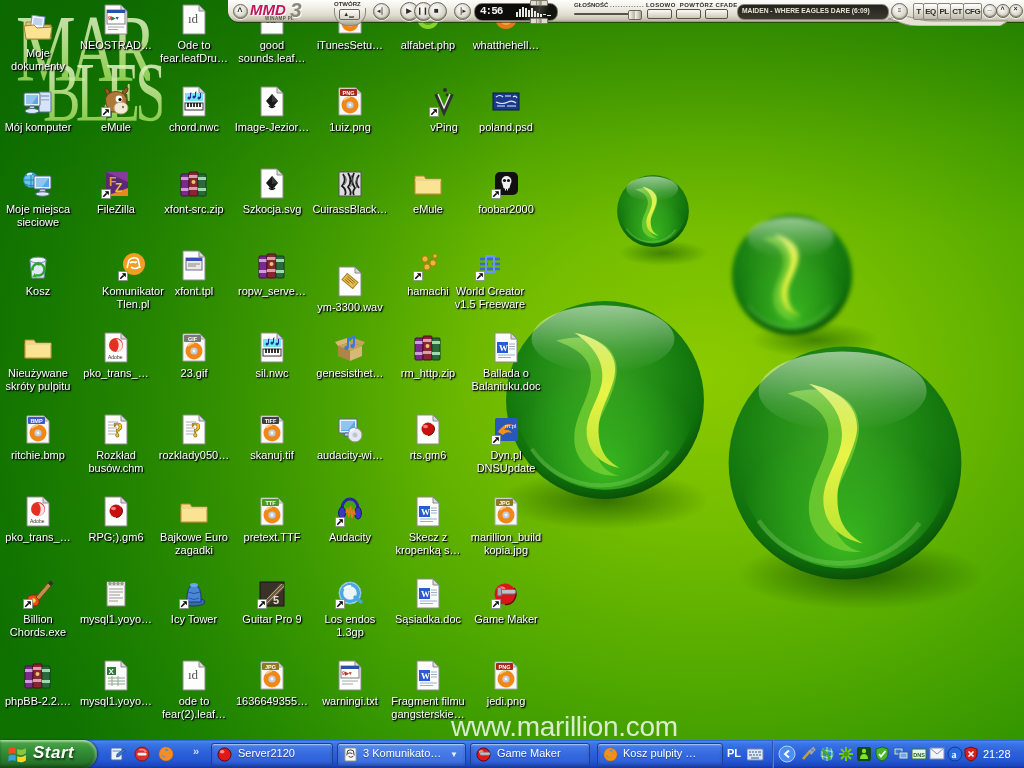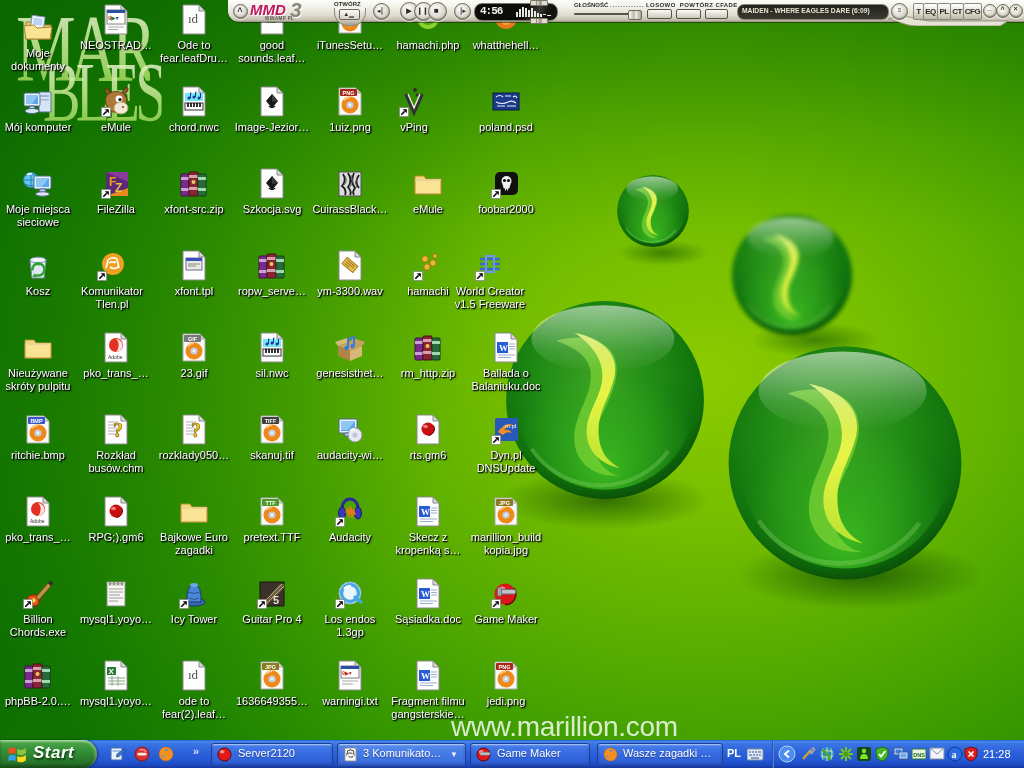--- a/index.html
+++ b/index.html
@@ -200,21 +200,21 @@
             <rect x="11" y="7" width="9" height="3" fill="#d8a0ac"></rect>
             <rect x="11" y="19" width="9" height="3" fill="#d8a0ac"></rect>
             <circle cx="15.5" cy="14" r="2" fill="#e8c860"></circle>
           </g>
           <g>
             <rect x="20" y="6" width="8" height="22" rx="1" fill="#2a6a3a" stroke="#123d1c"></rect>
             <rect x="20" y="9" width="8" height="3" fill="#a0d8b0"></rect>
             <rect x="20" y="20" width="8" height="3" fill="#a0d8b0"></rect>
           </g>
         </svg>
-        <div class="lbl">phpBB-2.0.…</div>
+        <div class="lbl">phpBB-2.2.…</div>
       </div>
 <div class="cell" style="left:77px;top:4px">
         <svg width="32" height="32" viewBox="0 0 32 32">
           <path d="M5,1 L21,1 L27,7 L27,30 L5,30 Z" fill="#fdfdfd" stroke="#8a8a8a" stroke-width="1"></path>
           <path d="M21,1 L21,7 L27,7 Z" fill="#d8d8d8" stroke="#8a8a8a" stroke-width="1"></path>
           <rect x="7" y="6" width="18" height="14" fill="#fff" stroke="#7d7d7d"></rect>
           <rect x="7" y="6" width="18" height="3" fill="#2a50a8"></rect>
           <text x="8" y="16" font-family="Liberation Mono" font-size="5.5" font-weight="bold" fill="#c03020">9<tspan fill="#208030">▶</tspan><tspan fill="#3050c0">▼</tspan></text>
           <path d="M8,23 h16 M8,25.5 h10" stroke="#a8a8a8" stroke-width="1"></path>
         </svg>
@@ -245,21 +245,21 @@
           <text x="9" y="18" font-family="Liberation Sans" font-size="12" font-weight="bold" fill="#e8a020">F</text>
           <text x="15" y="24" font-family="Liberation Sans" font-size="12" font-weight="bold" fill="#f0c040">Z</text>
           <g>
             <rect x="1.5" y="21.5" width="9" height="9" fill="#fff" stroke="#888" stroke-width=".8"></rect>
             <path d="M3.3,28.7 L6.6,25.4" stroke="#000" stroke-width="1.5"></path>
             <path d="M4.8,23.2 L8.8,23.2 L8.8,27.2 Z" fill="#000"></path>
           </g>
         </svg>
         <div class="lbl">FileZilla</div>
       </div>
-<div class="cell" style="left:73px;top:250px">
+<div class="cell" style="left:94px;top:250px">
         <svg width="32" height="32" viewBox="0 0 32 32">
           <circle cx="17" cy="14" r="11" fill="#f0a020"></circle>
           <path d="M12,10 q4,-4 9,-1 M13,13 q3,-2 6,0 M14,17 q4,3 8,0 M12,10 l-2,8 M21,9 l2,9" stroke="#fff" stroke-width="1.6" fill="none"></path>
           <circle cx="15" cy="12" r="1" fill="#fff"></circle>
           <circle cx="19" cy="12" r="1" fill="#fff"></circle>
           <g>
             <rect x="1.5" y="21.5" width="9" height="9" fill="#fff" stroke="#888" stroke-width=".8"></rect>
             <path d="M3.3,28.7 L6.6,25.4" stroke="#000" stroke-width="1.5"></path>
             <path d="M4.8,23.2 L8.8,23.2 L8.8,27.2 Z" fill="#000"></path>
           </g>
@@ -523,21 +523,21 @@
           <rect x="4" y="4" width="24" height="24" fill="#3a3228" stroke="#181410"></rect>
           <path d="M6,26 L24,6 L28,6 L28,10 L10,28 Z" fill="#6a5a42"></path>
           <path d="M8,24 L26,6 M10,26 L28,8" stroke="#c8b890" stroke-width=".8"></path>
           <text x="17" y="26" font-family="Liberation Sans" font-size="11" font-weight="bold" fill="#e8e0d0">5</text>
           <g>
             <rect x="1.5" y="21.5" width="9" height="9" fill="#fff" stroke="#888" stroke-width=".8"></rect>
             <path d="M3.3,28.7 L6.6,25.4" stroke="#000" stroke-width="1.5"></path>
             <path d="M4.8,23.2 L8.8,23.2 L8.8,27.2 Z" fill="#000"></path>
           </g>
         </svg>
-        <div class="lbl">Guitar Pro 4</div>
+        <div class="lbl">Guitar Pro 9</div>
       </div>
 <div class="cell" style="left:233px;top:660px">
         <svg width="32" height="32" viewBox="0 0 32 32">
           <path d="M5,2 L22,2 L27,7 L27,29 L5,29 Z" fill="#f8f8f6" stroke="#a8a8a8"></path>
           <path d="M22,2 L22,7 L27,7 Z" fill="#d0d0d0" stroke="#a8a8a8"></path>
           <rect x="6" y="3" width="17" height="7" rx="1" fill="#8a7a20"></rect>
           <text x="14.5" y="9" text-anchor="middle" font-family="Liberation Sans" font-size="5.5" font-weight="bold" fill="#fff">JPG</text>
           <circle cx="16" cy="19" r="8.5" fill="#f08818"></circle>
           <circle cx="16" cy="19" r="3.6" fill="#c2cce0"></circle>
           <circle cx="16" cy="19" r="1.4" fill="#f8f8f8"></circle>
@@ -570,21 +570,21 @@
         <div class="lbl">1uiz.png</div>
       </div>
 <div class="cell" style="left:311px;top:168px">
         <svg width="32" height="32" viewBox="0 0 32 32">
           <rect x="5" y="4" width="22" height="24" fill="#dcdcdc" stroke="#555"></rect>
           <path d="M9,6 q4,6 -1,12 q5,4 3,9 M14,5 q5,8 0,14 q4,5 2,8 M20,5 q-4,9 1,15 q-3,4 -1,7 M25,7 q-5,7 0,13" stroke="#1a1a1a" stroke-width="1.8" fill="none"></path>
           <path d="M11,8 q3,5 -1,9 M17,7 q3,7 -1,12 M23,9 q-3,6 0,11" stroke="#666" stroke-width="1" fill="none"></path>
         </svg>
         <div class="lbl">CuirassBlack…</div>
       </div>
-<div class="cell" style="left:311px;top:250px">
+<div class="cell" style="left:311px;top:266px">
         <svg width="32" height="32" viewBox="0 0 32 32">
           <path d="M5,1 L21,1 L27,7 L27,30 L5,30 Z" fill="#fdfdfd" stroke="#8a8a8a" stroke-width="1"></path>
           <path d="M21,1 L21,7 L27,7 Z" fill="#d8d8d8" stroke="#8a8a8a" stroke-width="1"></path>
           <g transform="rotate(40 16 15)">
             <rect x="9" y="11" width="14" height="8" fill="#e8c050" stroke="#a88020"></rect>
             <path d="M11,13 h10 M11,15 h10 M11,17 h6" stroke="#7a5a10" stroke-width=".8"></path>
           </g>
         </svg>
         <div class="lbl">ym-3300.wav</div>
       </div>
@@ -652,23 +652,23 @@
         </svg>
         <div class="lbl">warningi.txt</div>
       </div>
 <div class="cell" style="left:389px;top:4px">
         <svg width="32" height="32" viewBox="0 0 32 32">
           <circle cx="16" cy="14" r="11" fill="#8ad428"></circle>
           <circle cx="16" cy="14" r="7" fill="#48a818"></circle>
           <circle cx="16" cy="14" r="3.5" fill="#186808"></circle>
           <path d="M10,8 a9,9 0 0 1 7,-2" stroke="#d8f8a0" stroke-width="2.5" fill="none"></path>
         </svg>
-        <div class="lbl">hamachi.php</div>
-      </div>
-<div class="cell" style="left:375px;top:86px">
+        <div class="lbl">alfabet.php</div>
+      </div>
+<div class="cell" style="left:405px;top:86px">
         <svg width="32" height="32" viewBox="0 0 32 32">
           <path d="M8,8 L16,26 L24,8" stroke="#303030" stroke-width="3.6" fill="none"></path>
           <path d="M10,8 L16,22 L22,8" stroke="#e8e8e8" stroke-width="1.4" fill="none"></path>
           <circle cx="17" cy="4" r="2" fill="#303030"></circle>
           <circle cx="19" cy="9" r="1.4" fill="#303030"></circle>
           <g>
             <rect x="1.5" y="21.5" width="9" height="9" fill="#fff" stroke="#888" stroke-width=".8"></rect>
             <path d="M3.3,28.7 L6.6,25.4" stroke="#000" stroke-width="1.5"></path>
             <path d="M4.8,23.2 L8.8,23.2 L8.8,27.2 Z" fill="#000"></path>
           </g>
@@ -1004,21 +1004,21 @@
       <rect x="4" y="5.5" width="11" height="3.2" rx="1.6" fill="#c0c0c8" stroke="#70707a" stroke-width=".6"></rect>
     </svg>
   <div class="tlab" style="left:497px;">Game Maker</div>
   <div class="tbtn" style="left:597px;width:124px"></div>
   <svg style="position:absolute;left:603px;top:7px" width="15" height="15" viewBox="0 0 16 16">
       <circle cx="8" cy="8" r="7" fill="#f49020"></circle>
       <circle cx="8" cy="8" r="7" fill="none" stroke="#b85e10" stroke-width=".5"></circle>
       <circle cx="7" cy="6.8" r="4.4" fill="#4a90e0"></circle>
       <path d="M3,3.5 Q5,.8 9,1.4 Q7,2.8 7.2,4.6 Q9.6,5.4 11,4 Q12,6 10.6,8 Q13,8 14.2,6.2 Q15,10 12,12.6 Q8,15.4 3.6,13 Q7,13 8.6,10.8 Q5,11 4,8.4 Q2.6,9 2,11 Q.8,7 3,3.5 Z" fill="#f49020"></path>
     </svg>
-  <div class="tlab" style="left:623px;">Wasze zagadki …</div>
+  <div class="tlab" style="left:623px;">Kosz pulpity …</div>
 
   <div style="position:absolute;left:727px;top:7px;color:#fff;font-size:11px;font-weight:bold">PL</div>
   <svg style="position:absolute;left:747px;top:8px" width="17" height="13" viewBox="0 0 17 13">
       <rect x="0" y="1" width="16" height="11" rx="1" fill="#dfe8f5" stroke="#7a8aa8"></rect>
       <g fill="#8aa0c0">
         <rect x="2" y="3" width="2" height="2"></rect>
         <rect x="5" y="3" width="2" height="2"></rect>
         <rect x="8" y="3" width="2" height="2"></rect>
         <rect x="11" y="3" width="3" height="2"></rect>
         <rect x="2" y="6" width="3" height="2"></rect>

